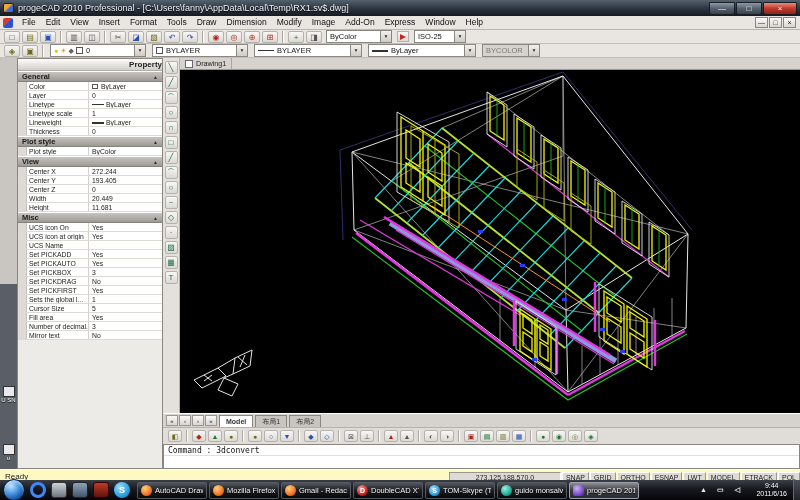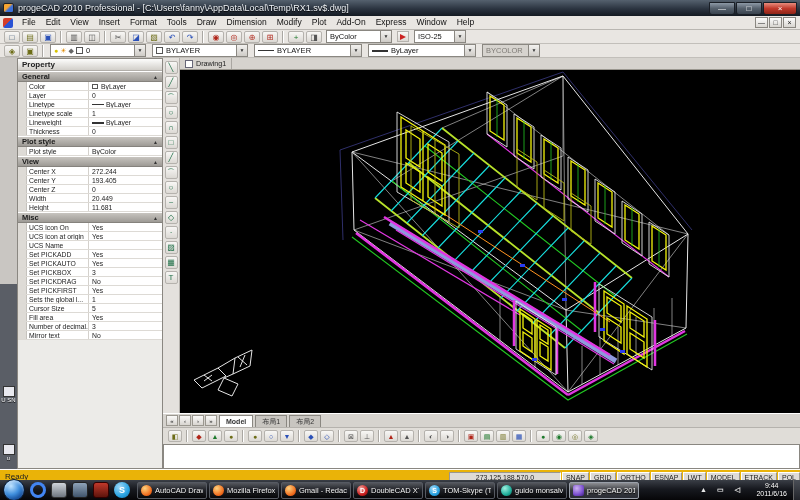--- a/index.html
+++ b/index.html
@@ -57,21 +57,21 @@
     background:linear-gradient(#c9c6c2 0 55%, #5a5e66 55% 100%); }
   .dicon { position:absolute; left:1px; width:15px; text-align:center; }
   .dicon .dbox { width:12px; height:11px; margin:0 auto; background:#e8e8ee; border:1px solid #333; }
   .dicon .dlab { display:block; color:#fff; font-size:6px; text-shadow:0 1px 1px #000; white-space:nowrap; overflow:hidden; }
   .di1 { top:328px; } .di2 { top:386px; }
 
   
   .proppanel { position:absolute; left:17px; top:58px; width:146px; height:411px; background:#ecebe8;
     border:1px solid #8a8781; }
   .prop-title { height:12px; background:linear-gradient(#fdfdfc,#d2cfca); border-bottom:1px solid #b1aea9;
-    font-size:8px; font-weight:bold; color:#222; padding:1px 0 0 4px; }
+    font-size:8px; font-weight:bold; color:#222; padding:1px 0 0 4px;text-align:right; }
   .prop-combo { height:19px; display:flex; align-items:center; padding:0 2px; gap:2px; }
   .pbtn { width:13px; height:13px; background:linear-gradient(#fbfaf9,#d8d5d0); border:1px solid #9a978f;
     font-size:7px; line-height:12px; text-align:center; color:#333; }
   .pbtn.q { color:#b08000; font-weight:bold; }
   .psec { height:11px; background:linear-gradient(#c7c4bf,#9d9a95); border-top:1px solid #fff; border-bottom:1px solid #85827d;
     display:flex; align-items:center; padding:0 4px; }
   .pst { font-size:7.5px; font-weight:bold; color:#1a1a1a; flex:1; }
   .parr { font-size:5px; color:#333; }
   .prow { height:9px; display:flex; background:#fff; border-bottom:1px solid #dddad5; }
   .ind { width:9px; background:#dedbd6; border-right:1px solid #c5c2bd; flex:0 0 auto; }
@@ -110,21 +110,21 @@
   .minitb { position:absolute; left:163px; top:427px; width:637px; height:17px; background:#e0ddd8;
     border-top:1px solid #b5b2ad; display:flex; align-items:center; padding-left:4px; }
   .minitb .ic { width:14px; height:12px; font-size:7px; }
 
   
   .cmd { position:absolute; left:163px; top:444px; width:637px; height:25px; background:#fff;
     border:1px solid #8a8781; font-family:"DejaVu Sans Mono", monospace; }
   .cmdline { height:11px; font-size:8px; color:#111; padding:1px 0 0 4px; border-bottom:1px solid #e4e1dd; }
 
   
-  .statusbar { position:absolute; left:0; top:469px; width:800px; height:14px; background:#eab308;
+  .statusbar { position:absolute; left:0; top:469px; width:800px; height:14px; background:#fef9c3;
     border-top:1px solid #fff; display:flex; align-items:center; font-size:7px; color:#222; }
   .st-ready { margin-left:5px; font-size:8px; }
   .st-coords { margin-left:auto; width:112px; height:10px; border:1px solid #9a978f; border-right-color:#fff; border-bottom-color:#fff;
     background:#dedbd6; padding:1px 2px 0; text-align:center; }
   .st-tog { height:10px; border:1px solid #fff; border-right-color:#9a978f; border-bottom-color:#9a978f;
     background:#dedbd6; margin-left:1px; padding:1px 3px 0; }
 
   
   .taskbar { position:absolute; left:0; top:480px; width:800px; height:20px;
     background:linear-gradient(#3a3e46,#17191f 45%,#060608); display:flex; align-items:center; z-index:9; }
@@ -193,21 +193,21 @@
     <span class="menu-ico"></span>
     <span class="mitem">File</span>
     <span class="mitem">Edit</span>
     <span class="mitem">View</span>
     <span class="mitem">Insert</span>
     <span class="mitem">Format</span>
     <span class="mitem">Tools</span>
     <span class="mitem">Draw</span>
     <span class="mitem">Dimension</span>
     <span class="mitem">Modify</span>
-    <span class="mitem">Plot</span>
+    <span class="mitem">Image</span>
     <span class="mitem">Add-On</span>
     <span class="mitem">Express</span>
     <span class="mitem">Window</span>
     <span class="mitem">Help</span>
     <span class="child-btns">
       <span class="cbtn">—</span>
       <span class="cbtn">□</span>
       <span class="cbtn">×</span>
     </span>
   </div>
@@ -622,20 +622,21 @@
       <span class="ic c-olv">▥</span>
       <span class="ic c-blu">▦</span>
       <span class="sep"></span>
       <span class="ic c-grn">●</span>
       <span class="ic c-grn">◉</span>
       <span class="ic c-olv">◎</span>
       <span class="ic c-grn">◈</span>
     </div>
 
   <div class="cmd">
+    <div class="cmdline">Command : 3dconvert</div>
   </div>
 
   <div class="statusbar">
     <span class="st-ready">Ready</span>
     <span class="st-coords">273.125,188.570,0</span>
     <span class="st-tog">SNAP</span>
     <span class="st-tog">GRID</span>
     <span class="st-tog">ORTHO</span>
     <span class="st-tog">ESNAP</span>
     <span class="st-tog">LWT</span>

